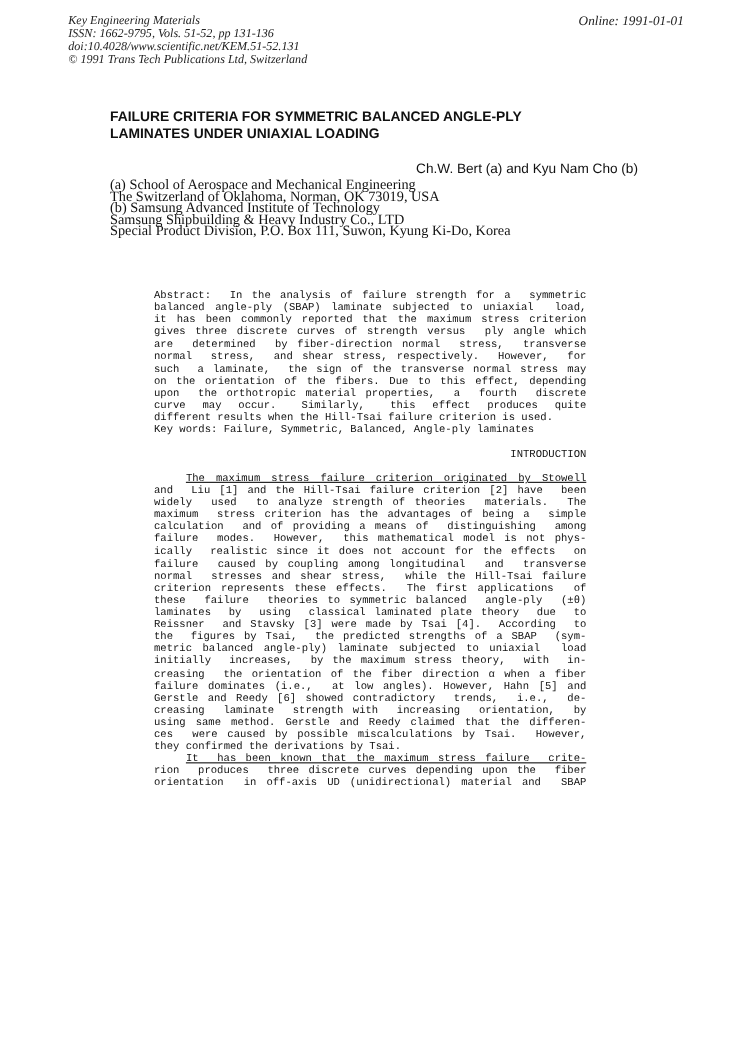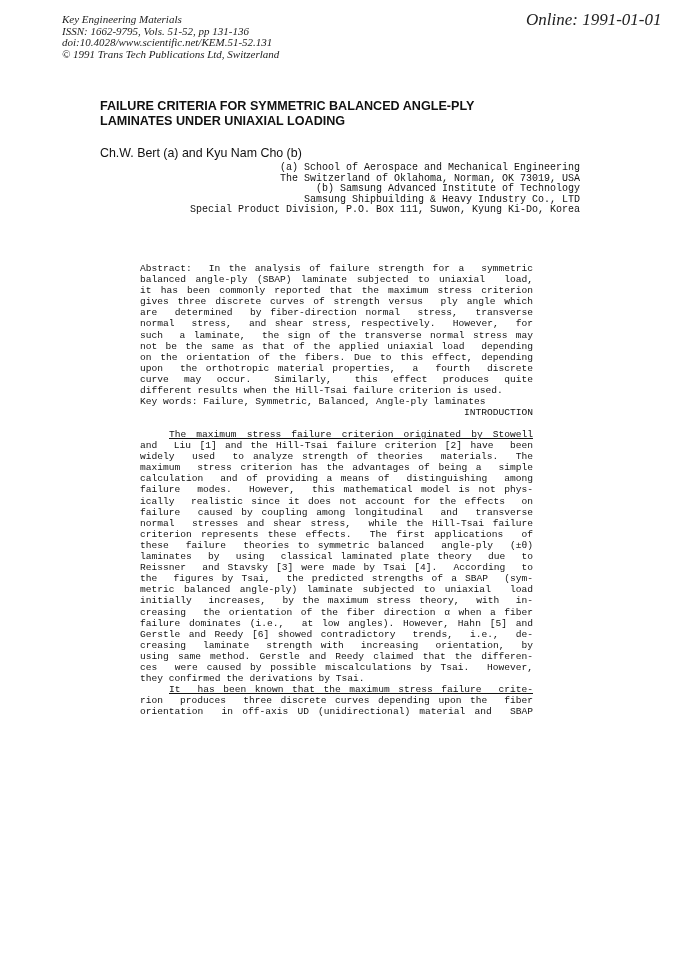--- a/index.html
+++ b/index.html
@@ -23,54 +23,54 @@
       font-size: 11px;
       line-height: 11.5px;
       color: #222;
     }
     .header-right {
       position: absolute;
       left: 526px;
       top: 14px;
       font-family: "Liberation Serif", serif;
       font-style: italic;
-      font-size: 17px;
+      font-size: 12px;
       line-height: 11.5px;
       color: #222;
     }
     .title {
       position: absolute;
       left: 100px;
       width: 480px;
       top: 99px;
       text-align: left;
       font-family: "Liberation Sans", sans-serif;
       font-weight: bold;
       font-size: 12.6px;
       line-height: 15px;
       color: #111;
     }
     .authors {
       position: absolute;
       left: 100px;
       width: 480px;
       top: 146px;
-      text-align: left;
+      text-align: right;
       font-family: "Liberation Sans", sans-serif;
       font-size: 12.4px;
       line-height: 15px;
     }
     .affil {
       position: absolute;
       left: 100px;
       width: 480px;
       top: 163px;
-      text-align: right;
-      font-family: Liberation Mono, monospace;
-      font-size: 10px;
+      text-align: left;
+      font-family: Liberation Serif, serif;
+      font-size: 13px;
       line-height: 10.6px;
       color: #111;
     }
     .mono-block {
       position: absolute;
       left: 140px;
       width: 393px;
       font-family: "Liberation Mono", monospace;
       font-size: 9.6px;
       line-height: 11.1px;
@@ -132,21 +132,20 @@
 </div>
 
 <div class="mono-block abstract">
   <span class="mono-line">Abstract:  In the analysis of failure strength for a  symmetric</span>
   <span class="mono-line">balanced angle-ply (SBAP) laminate subjected to uniaxial  load,</span>
   <span class="mono-line">it has been commonly reported that the maximum stress criterion</span>
   <span class="mono-line">gives three discrete curves of strength versus  ply angle which</span>
   <span class="mono-line">are  determined  by fiber-direction normal  stress,  transverse</span>
   <span class="mono-line">normal  stress,  and shear stress, respectively.  However,  for</span>
   <span class="mono-line">such  a laminate,  the sign of the transverse normal stress may</span>
-  <span class="mono-line">not be the same as that of the applied uniaxial load  depending</span>
   <span class="mono-line">on the orientation of the fibers. Due to this effect, depending</span>
   <span class="mono-line">upon  the orthotropic material properties,  a  fourth  discrete</span>
   <span class="mono-line">curve  may  occur.   Similarly,   this  effect  produces  quite</span>
   <span class="mono-line last">different results when the Hill-Tsai failure criterion is used.</span>
   <span class="mono-line last">Key words: Failure, Symmetric, Balanced, Angle-ply laminates</span>
 </div>
 
 <div class="intro-heading">INTRODUCTION</div>
 
 <div class="mono-block intro">

